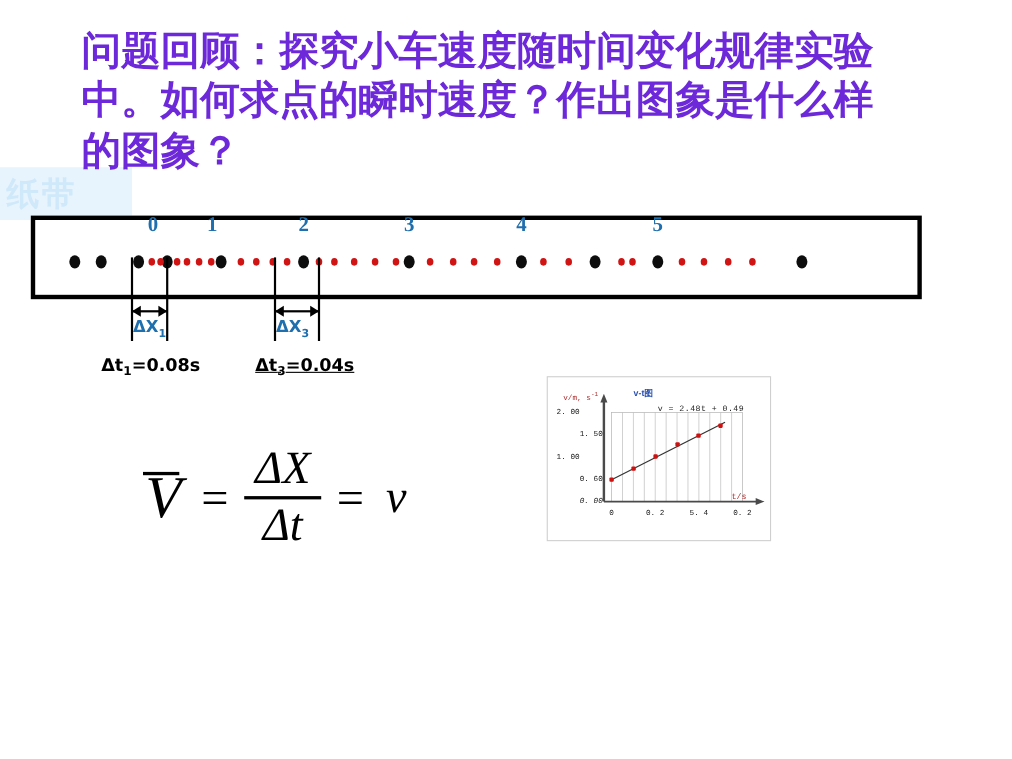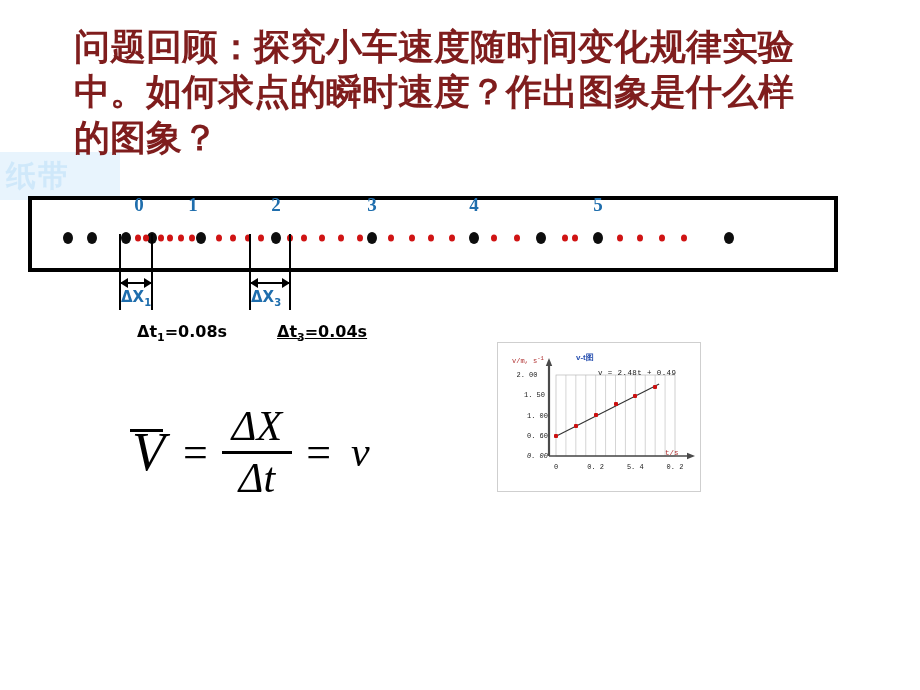--- a/index.html
+++ b/index.html
@@ -39,21 +39,21 @@
   
   #heading {
     position: absolute;
     left: 74px;
     top: 24px;
     width: 730px;
     font-family: "DejaVu Sans", sans-serif;
     font-size: 36px;
     font-weight: bold;
     line-height: 1.26;
-    color: #7f1d1d;
+    color: #6d28d9;
     letter-spacing: 0px;
   }
 
   
   #tape-area {
     position: absolute;
     left: 0;
     top: 190px;
     width: 920px;
     height: 170px;
@@ -132,21 +132,20 @@
   .dx-label sub {
     font-size: 10px;
   }
   .dt-label {
     position: absolute;
     font-family: "DejaVu Sans", sans-serif;
     font-size: 16px;
     font-weight: bold;
     color: #000000;
     white-space: nowrap;
-    margin-left: 45px;
   }
   .dt-label sub {
     font-size: 11px;
   }
 
   
   #formula {
     position: absolute;
     left: 128px;
     top: 404px;
@@ -382,23 +381,23 @@
         <polygon points="189,109.8 189,116.2 197,113" fill="#4a4a4a"></polygon>
         <line x1="58" y1="93.155" x2="161.13333333333333" y2="40.926199999999994" stroke="#333333" stroke-width="1.1"></line>
       </svg>
     <div id="chart-title">v-t图</div>
     <div id="chart-equation">v = 2.48t + 0.49</div>
     <div id="chart-ylabel"><span>v/m, s</span><sup>-1</sup></div>
     <div id="chart-xlabel">t/s</div>
     <div id="chart-yticks">
         <div class="ytick" style="top: 113px; left: 8px; width: 42px; text-align: right; font-style: italic;">0. 00</div>
         <div class="ytick" style="top: 92.75px; left: 8px; width: 42px; text-align: right;">0. 60</div>
-        <div class="ytick" style="top: 72.5px; left: 8px; width: 42px; text-align: right;">1. 00</div>
-        <div class="ytick" style="top: 52.25px; left: 26px; width: 42px; text-align: left;">1. 50</div>
-        <div class="ytick" style="top: 32px; left: 8px; width: 42px; text-align: center;">2. 00</div>
+        <div class="ytick" style="top: 72.5px; left: 8px; width: 42px; ">1. 00</div>
+        <div class="ytick" style="top: 52.25px; left: 8px; width: 42px; text-align: right;">1. 50</div>
+        <div class="ytick" style="top: 32px; left: 8px; width: 42px; text-align: left;">2. 00</div>
       </div>
     <div id="chart-xticks">
         <div class="xtick" style="left: 58px; top: 120px;">0</div>
         <div class="xtick" style="left: 97.6667px; top: 120px; text-align: center;">0. 2</div>
         <div class="xtick" style="left: 137.333px; top: 120px;">5. 4</div>
         <div class="xtick" style="left: 177px; top: 120px;">0. 2</div>
       </div>
     <div id="chart-points">
         <div class="chart-point" style="left: 58px; top: 93.155px;"></div>
         <div class="chart-point" style="left: 77.8333px; top: 82.625px;"></div>

